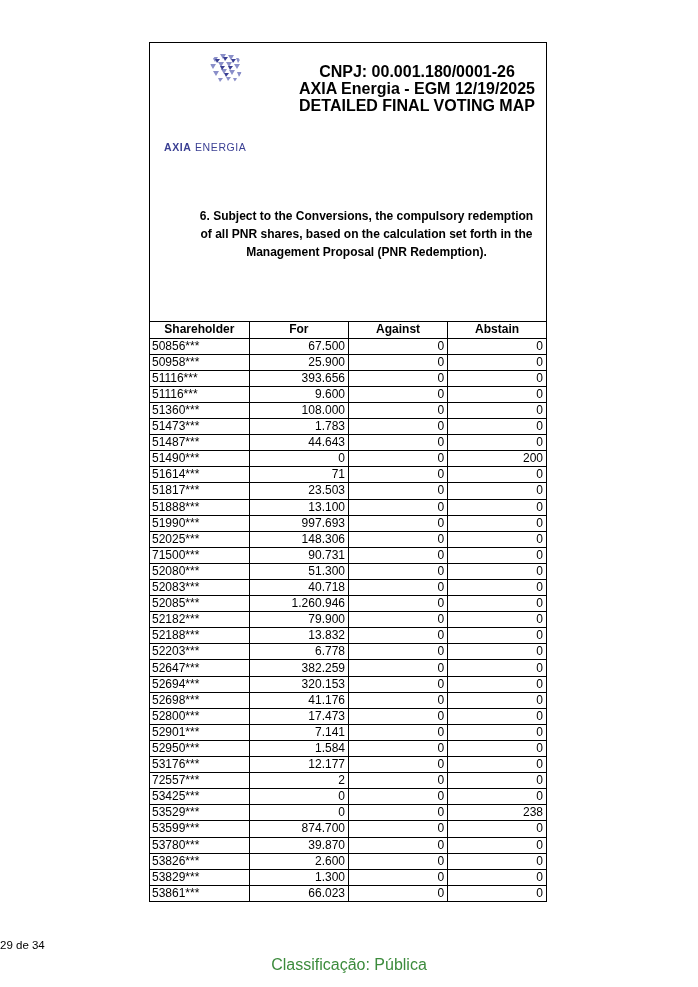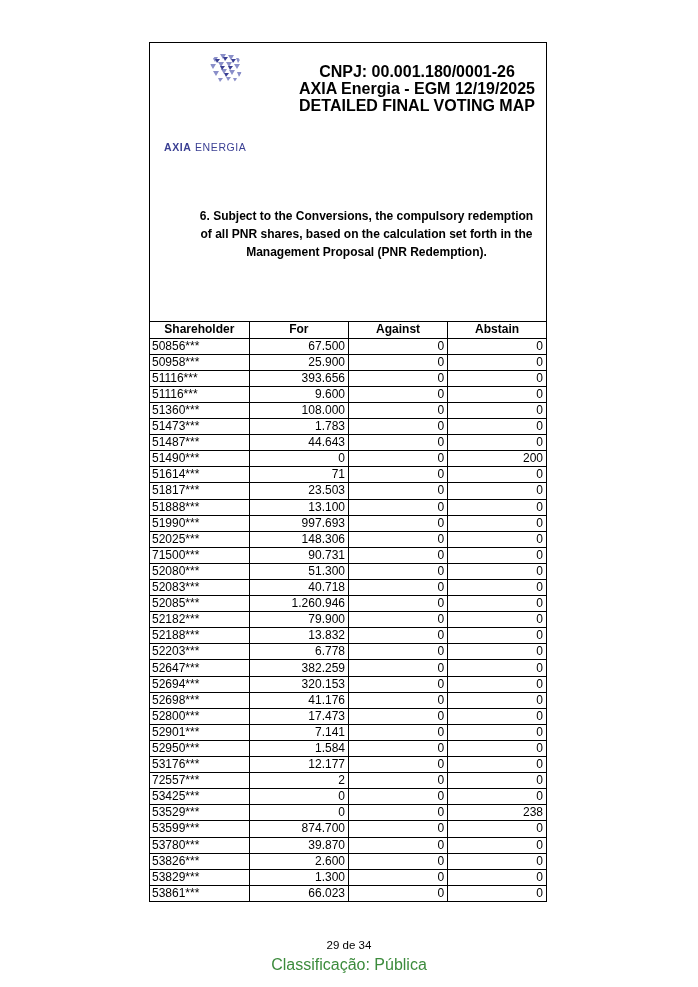--- a/index.html
+++ b/index.html
@@ -14,21 +14,21 @@
   .question { position: absolute; left: 6px; right: 6px; top: 164px; text-align: center; font-weight: bold; font-size: 12px; line-height: 18px; margin-left: 37px; }
   table.votes { border-collapse: collapse; width: 100%; table-layout: fixed; font-size: 12px; }
   table.votes th, table.votes td { border: 1px solid #000; height: 16.1px; padding: 0 3px; line-height: 15px; box-sizing: border-box; white-space: nowrap; }
   table.votes th { font-weight: bold; text-align: center; border-top: none; }
   table.votes td.num { text-align: right; }
   table.votes td.sh { text-align: left; padding-left: 2px; }
   table.votes th:first-child, table.votes td:first-child { border-left: none; }
   table.votes th:last-child, table.votes td:last-child { border-right: none; }
   table.votes tr:last-child td { border-bottom: none; }
   col.c1 { width: 99px; } col.c2 { width: 99px; } col.c3 { width: 99px; } col.c4 { width: 98px; }
-  .footer-page { position: absolute; left: 0; width: 698px; top: 939px; text-align: center; font-size: 11.5px; }
+  .footer-page { position: absolute; left: 0; width: 698px; top: 939px; text-align: left; font-size: 11.5px; }
   .footer-class { position: absolute; left: 0; width: 698px; top: 956px; text-align: center; font-size: 16px; color: #3c8b3c; }
 </style>
 </head>
 <body>
 
 <div class="page-frame">
   <div class="header-box">
     <div class="logo">
       <svg class="logo-globe" viewBox="0 0 40 34">
         <defs>

